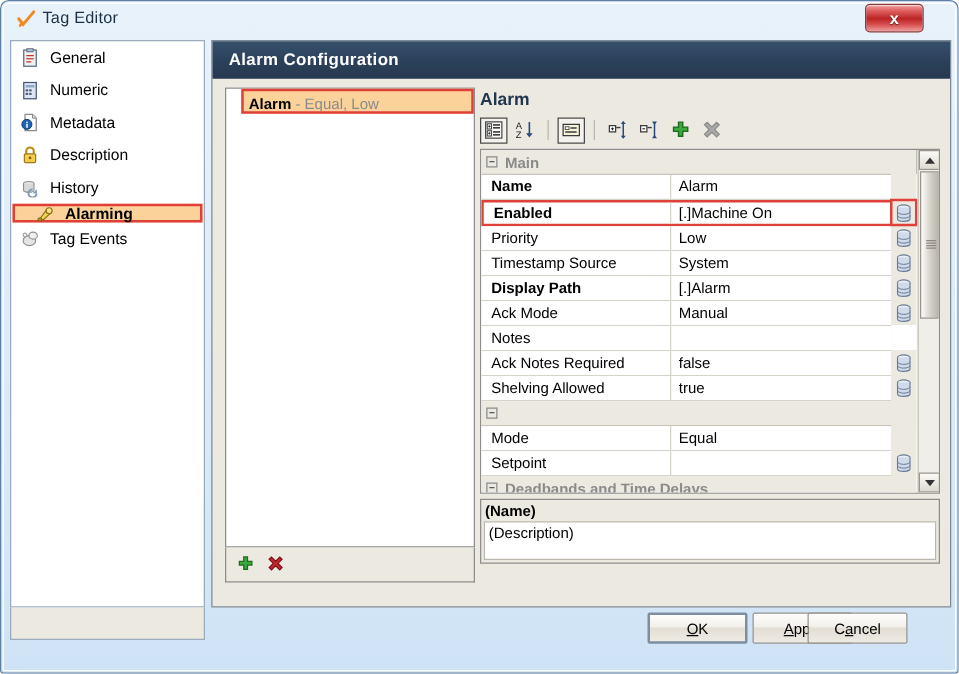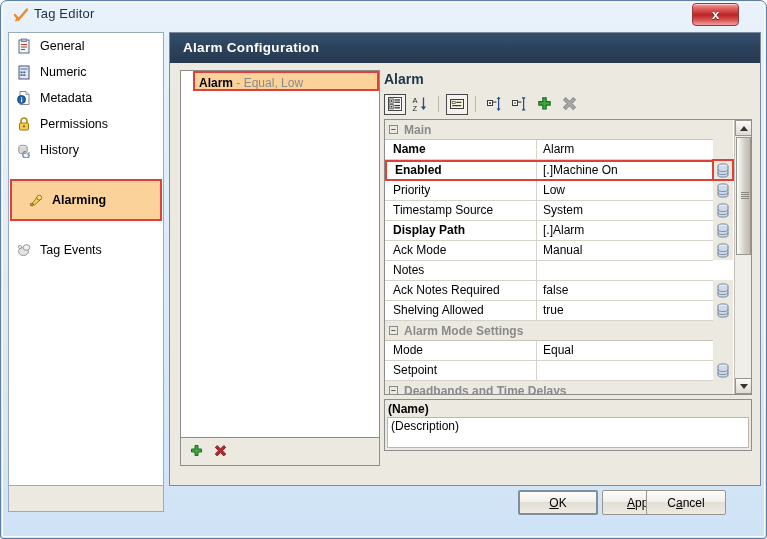--- a/index.html
+++ b/index.html
@@ -75,22 +75,22 @@
     cursor:pointer;
     box-sizing:border-box;
   }
   .nav-item .nav-label{
     font-size:12.5px;color:#000000;
     margin-left:8px;white-space:nowrap;
   }
   .nav-item.selected{
     background:#fbd39a;
     border:2px solid #e0403a;
-    margin:16px 1px;
-    height:42px;
+    margin:0 1px;
+    height:15px;
     padding-left:16px;
   }
   .nav-item.selected .nav-label{font-weight:bold;}
   .nav-ico{width:16px;height:16px;flex:0 0 16px;position:relative;}
 
   .nav-footer{
     position:absolute;left:2px;top:458px;width:156px;height:26px;
     background:#ece9e1;border:1px solid #9aabbd;border-top:none;
     box-sizing:border-box;
   }
@@ -348,21 +348,21 @@
         </div>
 
         <div class="nav-item">
           <span class="nav-ico">
             <svg width="16" height="16" viewBox="0 0 16 16">
               <path d="M5 7 V5 a3 3 0 0 1 6 0 V7" fill="none" stroke="#b98c14" stroke-width="1.7"></path>
               <rect x="3.5" y="7" width="9" height="7" rx="1" fill="#f5cc4d" stroke="#9c7a17" stroke-width="1"></rect>
               <circle cx="8" cy="10.3" r="1.1" fill="#7a5f10"></circle>
             </svg>
           </span>
-          <span class="nav-label">Permissions</span>
+          <span class="nav-label">Description</span>
         </div>
 
         <div class="nav-item">
           <span class="nav-ico">
             <svg width="16" height="16" viewBox="0 0 16 16">
               <ellipse cx="7" cy="5" rx="4.2" ry="1.8" fill="#e7e7e7" stroke="#8f8f8f" stroke-width=".9"></ellipse>
               <path d="M2.8 5 V10 a4.2 1.8 0 0 0 8.4 0 V5" fill="#d8d8d8" stroke="#8f8f8f" stroke-width=".9"></path>
               <path d="M10 9.5 a3.2 3.2 0 1 0 3.2 3.2" fill="none" stroke="#7b93b4" stroke-width="1.5"></path>
               <path d="M13.6 9.4 L13.4 12.9 L10.3 12.4 Z" fill="#7b93b4"></path>
             </svg>
@@ -548,21 +548,20 @@
               <div class="prop-row">
                 <span class="prop-name">Shelving Allowed</span>
                 <span class="prop-val">true</span>
                 <span class="drop-btn" style="position:absolute;right:0;top:0;height:19px;">
                     <i class="caret"></i>
                   </span>
               </div>
 
               <div class="cat-row">
                 <span class="cat-toggle">−</span>
-                <span>Alarm Mode Settings</span>
               </div>
 
               <div class="prop-row">
                 <span class="prop-name">Mode</span>
                 <span class="prop-val">Equal</span>
                 <span class="drop-btn" style="position:absolute;right:0;top:0;height:19px;">
                     <i class="caret"></i>
                   </span>
               </div>
 

